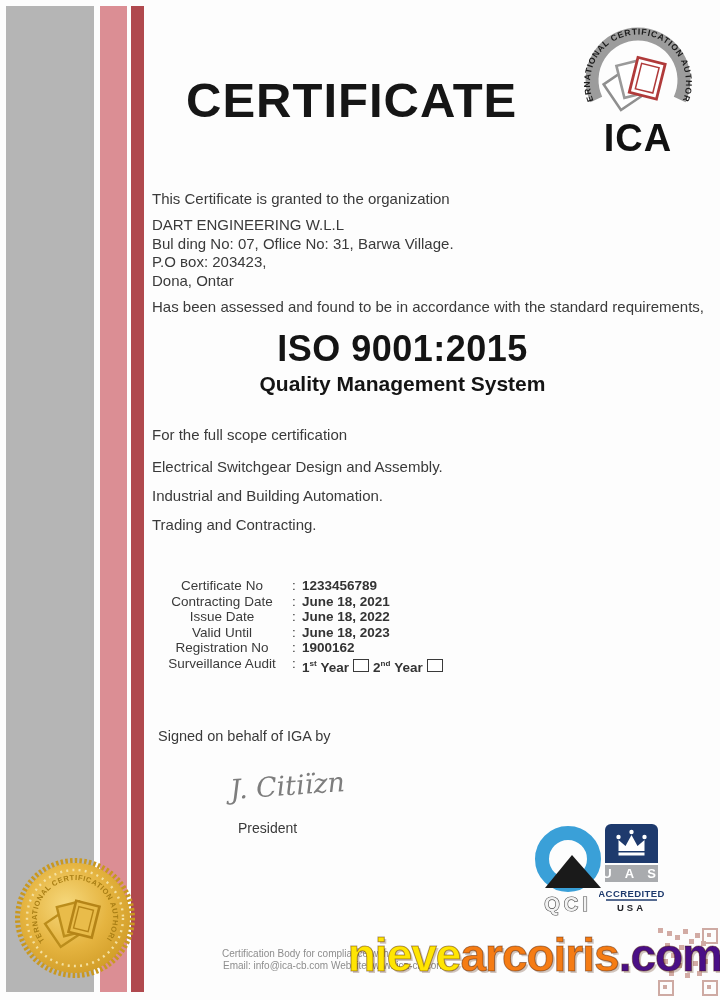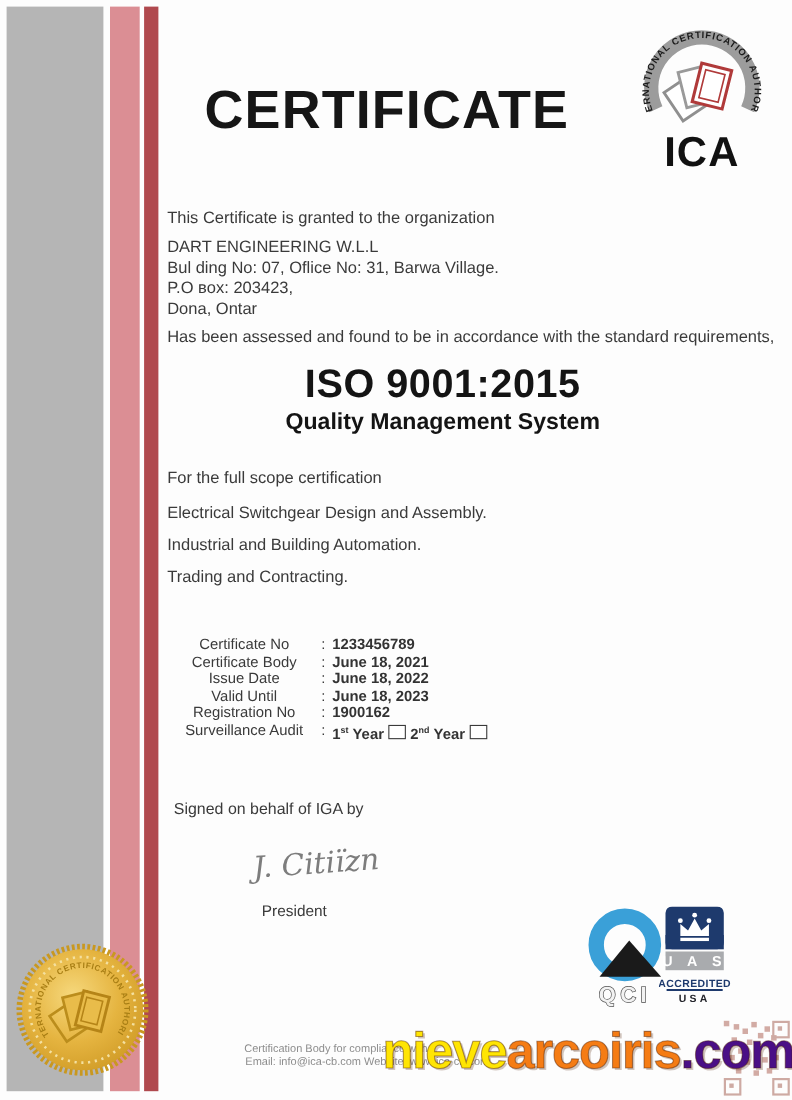--- a/index.html
+++ b/index.html
@@ -128,21 +128,21 @@
   <div>Trading and Contracting.</div>
 </div>
 
 <div class="abs details">
   <div class="drow">
     <span class="dlabel">Certificate No</span>
     <span class="dsep">:</span>
     <span class="dval">1233456789</span>
   </div>
   <div class="drow">
-    <span class="dlabel">Certificate Body</span>
+    <span class="dlabel">Contracting Date</span>
     <span class="dsep">:</span>
     <span class="dval">June 18, 2021</span>
   </div>
   <div class="drow">
     <span class="dlabel">Issue Date</span>
     <span class="dsep">:</span>
     <span class="dval">June 18, 2022</span>
   </div>
   <div class="drow">
     <span class="dlabel">Valid Until</span>

